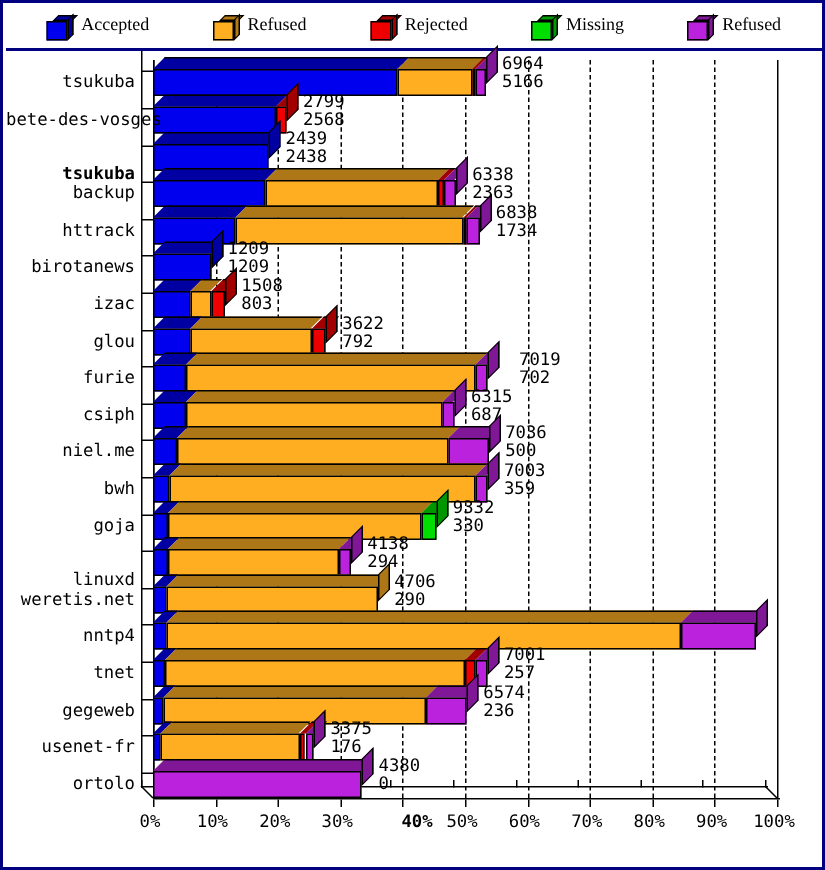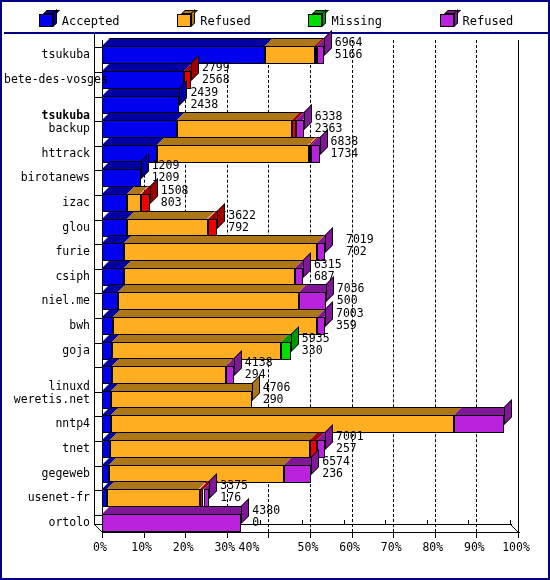--- a/index.html
+++ b/index.html
@@ -29,22 +29,23 @@
     height: 30px;
     border-bottom: 2px solid #000080;
     box-sizing: border-box;
     display: flex;
     align-items: center;
     justify-content: space-around;
     padding: 0 6px;
   }
   .legend-item {
     display: flex;
-    align-items: flex-end;
+    align-items: flex-start;
     gap: 6px;
+    font-family: Liberation Serif, serif;
   }
   .legend-cube {
     position: relative;
     width: 17px;
     height: 17px;
     flex: 0 0 auto;
   }
   .legend-cube .face {
     position: absolute;
     left: 0;
@@ -226,20 +227,28 @@
         </span>
         <span class="legend-label">Accepted</span>
       </div>
       <div class="legend-item">
         <span class="legend-cube">
           <span style="position:absolute;left:4px;top:0px;width:13px;height:4px;background:#b37a17;border:1px solid #000;box-sizing:border-box;transform:skewX(-45deg);transform-origin:bottom left;"></span>
           <span style="position:absolute;left:14px;top:3px;width:4px;height:14px;background:#b37a17;border:1px solid #000;box-sizing:border-box;transform:skewY(-45deg);transform-origin:top left;"></span>
           <span class="face" style="background:#ffae21;"></span>
         </span>
         <span class="legend-label">Refused</span>
+      </div>
+      <div class="legend-item">
+        <span class="legend-cube">
+          <span style="position:absolute;left:4px;top:0px;width:13px;height:4px;background:#a70000;border:1px solid #000;box-sizing:border-box;transform:skewX(-45deg);transform-origin:bottom left;"></span>
+          <span style="position:absolute;left:14px;top:3px;width:4px;height:14px;background:#a70000;border:1px solid #000;box-sizing:border-box;transform:skewY(-45deg);transform-origin:top left;"></span>
+          <span class="face" style="background:#ee0000;"></span>
+        </span>
+        <span class="legend-label">Rejected</span>
       </div>
       <div class="legend-item">
         <span class="legend-cube">
           <span style="position:absolute;left:4px;top:0px;width:13px;height:4px;background:#009b00;border:1px solid #000;box-sizing:border-box;transform:skewX(-45deg);transform-origin:bottom left;"></span>
           <span style="position:absolute;left:14px;top:3px;width:4px;height:14px;background:#009b00;border:1px solid #000;box-sizing:border-box;transform:skewY(-45deg);transform-origin:top left;"></span>
           <span class="face" style="background:#00dd00;"></span>
         </span>
         <span class="legend-label">Missing</span>
       </div>
       <div class="legend-item">
@@ -278,21 +287,21 @@
         <div class="xtick-back" style="left: 131.6px;"></div>
         <div class="xlabel" style="left: 137.6px;">10%</div>
         <div class="xtick" style="left: 181.2px;"></div>
         <div class="xtick-back" style="left: 173.2px;"></div>
         <div class="xlabel" style="left: 179.2px;">20%</div>
         <div class="xtick" style="left: 222.8px;"></div>
         <div class="xtick-back" style="left: 214.8px;"></div>
         <div class="xlabel" style="left: 220.8px;">30%</div>
         <div class="xtick" style="left: 264.4px;"></div>
         <div class="xtick-back" style="left: 256.4px;"></div>
-        <div class="xlabel" style="left: 245px;">40%</div>
+        <div class="xlabel" style="left: 274px; font-weight: bold;">40%</div>
         <div class="xtick" style="left: 306px;"></div>
         <div class="xtick-back" style="left: 298px;"></div>
         <div class="xlabel" style="left: 304px;">50%</div>
         <div class="xtick" style="left: 347.6px;"></div>
         <div class="xtick-back" style="left: 339.6px;"></div>
         <div class="xlabel" style="left: 345.6px;">60%</div>
         <div class="xtick" style="left: 389.2px;"></div>
         <div class="xtick-back" style="left: 381.2px;"></div>
         <div class="xlabel" style="left: 387.2px;">70%</div>
         <div class="xtick" style="left: 430.8px;"></div>
@@ -553,21 +562,21 @@
       </div>
       <div class="ylabel" style="top: 285.9px; width: 86px; left: 0px;">bwh</div>
       <div class="ytick" style="top: 283.9px;"></div>
       <div class="bar-values" style="left: 331.976px; top: 272.9px;">
         <div>7003</div>
         <div>359</div>
       </div>
       <div class="ylabel" style="top: 310.5px; width: 86px; left: 0px;">goja</div>
       <div class="ytick" style="top: 308.5px;"></div>
       <div class="bar-values" style="left: 297.864px; top: 297.5px;">
-        <div>5935</div>
+        <div>9332</div>
         <div>330</div>
       </div>
       <div class="ylabel" style="top: 347px; width: 86px; left: 0px;">linuxd</div>
       <div class="ytick" style="top: 333.1px;"></div>
       <div class="bar-values" style="left: 240.872px; top: 322.1px;">
         <div>4138</div>
         <div>294</div>
       </div>
       <div class="ylabel" style="top: 359.7px; width: 86px; left: 0px;">weretis.net</div>
       <div class="ytick" style="top: 357.7px;"></div>

